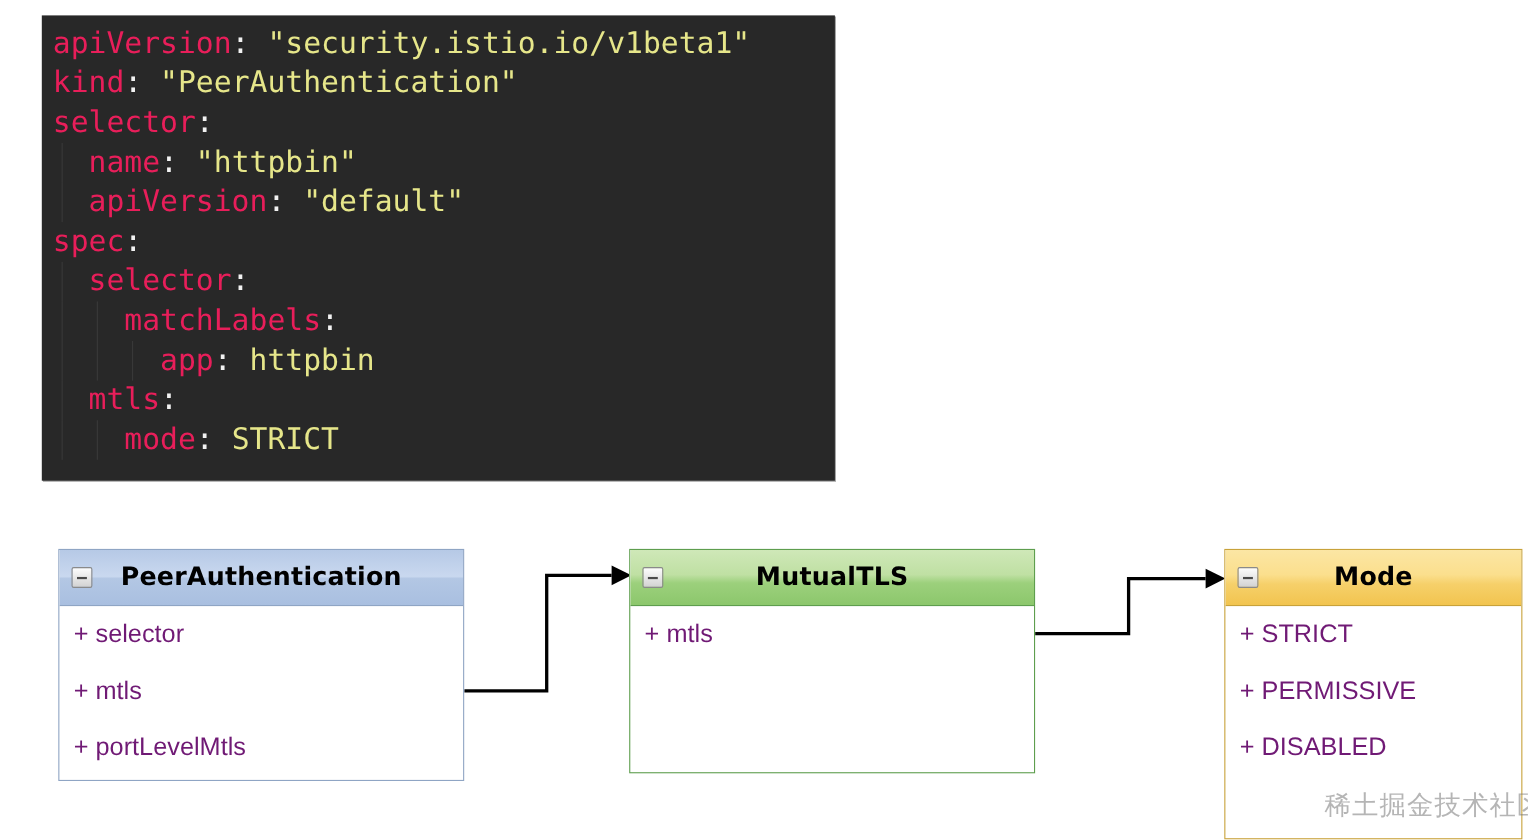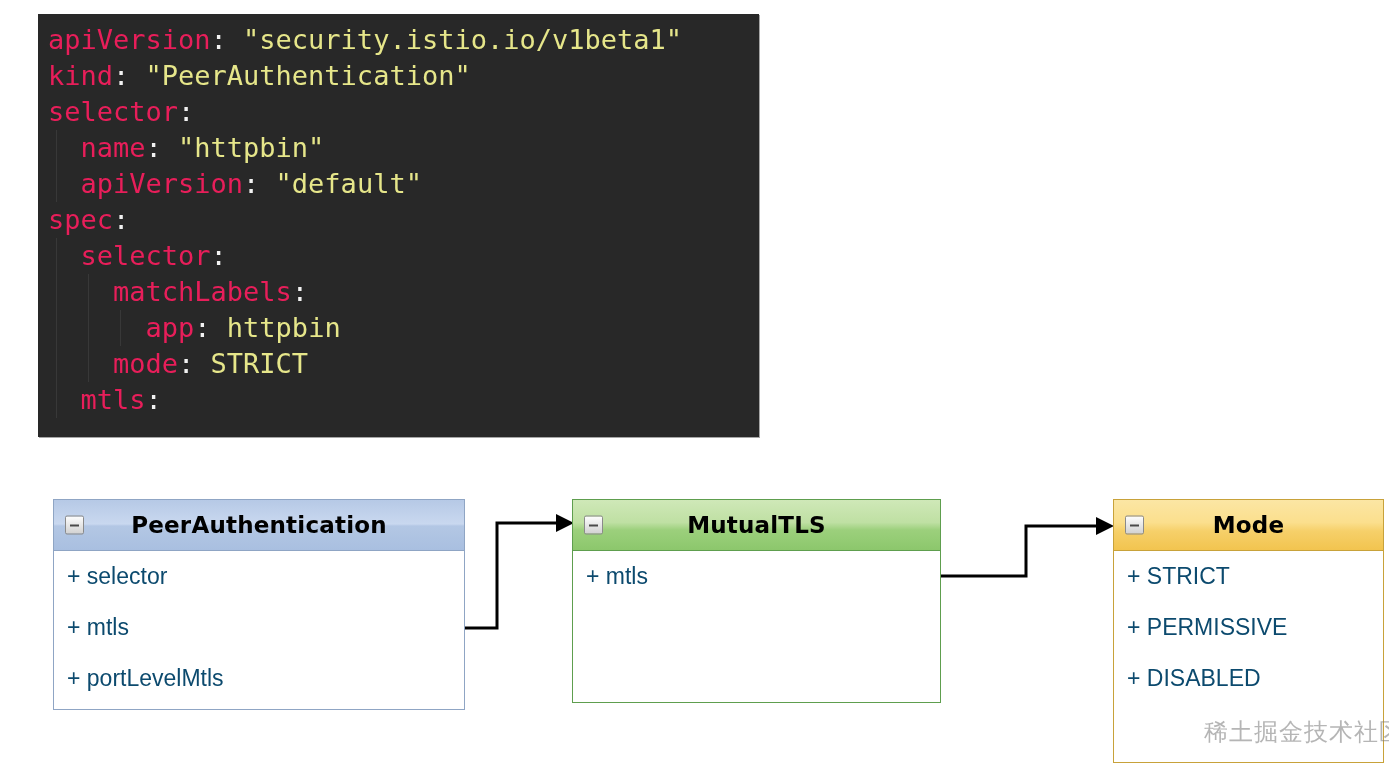--- a/index.html
+++ b/index.html
@@ -91,32 +91,32 @@
     width: 9px;
     height: 2px;
     background: #4a4a4a;
   }
   .uml-body {
     padding: 0;
   }
   .uml-item {
     font-family: "Liberation Sans", sans-serif;
     font-size: 23px;
-    color: #0c4a6e;
+    color: #701a75;
     padding: 0 0 0 13px;
     height: 51px;
     line-height: 51px;
     white-space: nowrap;
   }
 
   
   #box-peerauth {
     left: 53px;
     top: 499px;
-    width: 412px;
+    width: 369px;
     height: 211px;
     border: 1px solid #8fa5c4;
   }
   #box-peerauth .uml-header {
     background: linear-gradient(to bottom, #b6c9e6 0%, #c9d8ef 48%, #b3c7e4 52%, #a9bfe0 100%);
     border-bottom: 1px solid #8fa5c4;
   }
 
   #box-mutualtls {
     left: 572px;
@@ -173,22 +173,22 @@
 <div id="code-block">
     <div class="code-line"><span></span><span class="k">apiVersion</span><span class="p">:</span><span class="s"> "security.istio.io/v1beta1"</span></div>
     <div class="code-line"><span></span><span class="k">kind</span><span class="p">:</span><span class="s"> "PeerAuthentication"</span></div>
     <div class="code-line"><span></span><span class="k">selector</span><span class="p">:</span></div>
     <div class="code-line"><span class="guide" style="left: 18px;"></span><span>  </span><span class="k">name</span><span class="p">:</span><span class="s"> "httpbin"</span></div>
     <div class="code-line"><span class="guide" style="left: 18px;"></span><span>  </span><span class="k">apiVersion</span><span class="p">:</span><span class="s"> "default"</span></div>
     <div class="code-line"><span></span><span class="k">spec</span><span class="p">:</span></div>
     <div class="code-line"><span class="guide" style="left: 18px;"></span><span>  </span><span class="k">selector</span><span class="p">:</span></div>
     <div class="code-line"><span class="guide" style="left: 18px;"></span><span class="guide" style="left: 50px;"></span><span>    </span><span class="k">matchLabels</span><span class="p">:</span></div>
     <div class="code-line"><span class="guide" style="left: 18px;"></span><span class="guide" style="left: 50px;"></span><span class="guide" style="left: 82px;"></span><span>      </span><span class="k">app</span><span class="p">:</span><span class="s"> httpbin</span></div>
+    <div class="code-line"><span class="guide" style="left: 18px;"></span><span>  </span><span class="k">mtls</span><span class="p">:</span></div>
     <div class="code-line"><span class="guide" style="left: 18px;"></span><span class="guide" style="left: 50px;"></span><span>    </span><span class="k">mode</span><span class="p">:</span><span class="s"> STRICT</span></div>
-    <div class="code-line"><span class="guide" style="left: 18px;"></span><span>  </span><span class="k">mtls</span><span class="p">:</span></div>
   </div>
 
 <svg class="connector" style="left:0px; top:0px; width:1389px; height:764px; position:absolute;">
   <path d="M 422,628 L 497,628 L 497,523 L 556,523"></path>
   <polygon points="556,514 574,523 556,532"></polygon>
   <path d="M 941,576 L 1026,576 L 1026,526 L 1096,526"></path>
   <polygon points="1096,517 1114,526 1096,535"></polygon>
 </svg>
 
 <div class="uml-box" id="box-peerauth">

